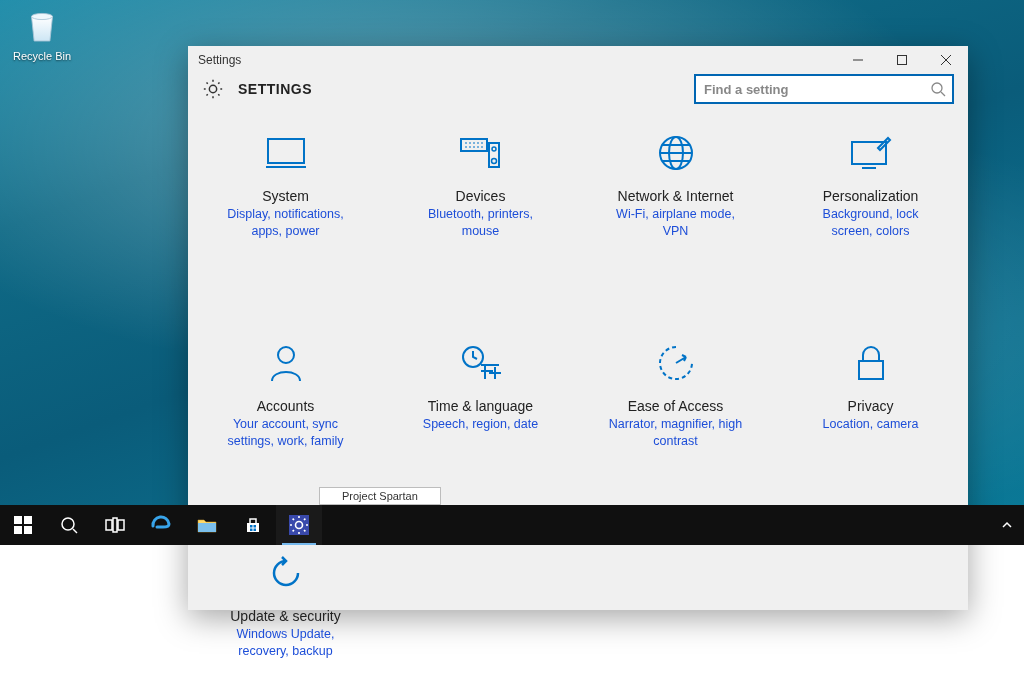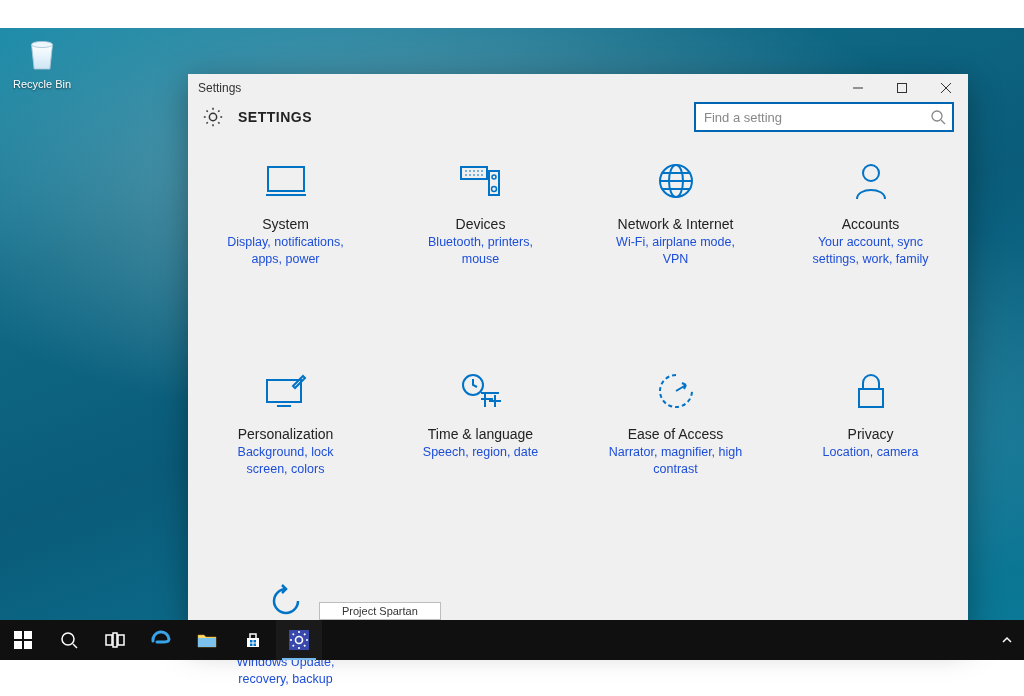--- a/index.html
+++ b/index.html
@@ -1,23 +1,22 @@
 <!DOCTYPE html>
 <html><head>
 <meta charset="utf-8">
 <style>
 * { margin: 0; padding: 0; box-sizing: border-box; font-family: "Segoe UI", Arial, sans-serif; }
 html, body { width: 1024px; height: 696px; overflow: hidden; }
 
 .desktop {
   width: 1024px;
-  height: 632px;
+  height: 545px;
   background: linear-gradient(160deg, #1f8daa 0%, #0f6a86 25%, #0a5c7a 50%, #0c6f8e 75%, #0a7a98 100%);
   position: relative;
-  margin-top: 28px;
 }
 .desktop::before {
   content: "";
   position: absolute; inset: 0;
   background: radial-gradient(ellipse 900px 400px at 40% 25%, rgba(255,255,255,0.35), transparent 60%),
               radial-gradient(ellipse 700px 300px at 70% 60%, rgba(255,255,255,0.15), transparent 70%);
   pointer-events: none;
 }
 
 
@@ -69,20 +68,21 @@
   width: 260px; height: 30px;
   border: 2px solid #0066b3;
   background: #fff;
   display: flex; align-items: center;
   padding: 0 6px 0 8px;
 }
 .search-box input {
   flex: 1; border: none; outline: none;
   font-size: 13px; color: #737373;
   background: transparent;
+  font-weight: bold;
 }
 .search-box input::placeholder { color: #888; }
 .search-box .mag { width: 16px; height: 16px; color: #888; }
 
 .grid {
   flex: 1;
   padding: 18px 20px 10px 20px;
   display: grid;
   grid-template-columns: repeat(4, 1fr);
   grid-auto-rows: 170px;
@@ -235,39 +235,39 @@
               <ellipse cx="20" cy="20" rx="7" ry="16" fill="none" stroke="currentColor" stroke-width="2"></ellipse>
               <path d="M4 20 H36 M6 12 H34 M6 28 H34" stroke="currentColor" stroke-width="2"></path>
             </svg>
           </div>
         <div class="t-title">Network &amp; Internet</div>
         <div class="t-sub">Wi-Fi, airplane mode, VPN</div>
       </div>
 
       <div class="tile">
         <div class="icon-wrap">
-            <svg width="40" height="40" viewBox="0 0 40 40">
-              <circle cx="20" cy="12" r="8" fill="none" stroke="currentColor" stroke-width="2"></circle>
-              <path d="M6 38 C6 26 34 26 34 38" fill="none" stroke="currentColor" stroke-width="2"></path>
-            </svg>
-          </div>
-        <div class="t-title">Accounts</div>
-        <div class="t-sub">Your account, sync settings, work, family</div>
-      </div>
-
-      <div class="tile">
-        <div class="icon-wrap">
             <svg width="46" height="38" viewBox="0 0 46 38">
               <rect x="4" y="8" width="34" height="22" fill="none" stroke="currentColor" stroke-width="2"></rect>
               <path d="M14 34 H28" stroke="currentColor" stroke-width="2"></path>
               <path d="M30 14 L40 4 L42 6 L32 16 Z" fill="none" stroke="currentColor" stroke-width="2"></path>
             </svg>
           </div>
         <div class="t-title">Personalization</div>
         <div class="t-sub">Background, lock screen, colors</div>
+      </div>
+
+      <div class="tile">
+        <div class="icon-wrap">
+            <svg width="40" height="40" viewBox="0 0 40 40">
+              <circle cx="20" cy="12" r="8" fill="none" stroke="currentColor" stroke-width="2"></circle>
+              <path d="M6 38 C6 26 34 26 34 38" fill="none" stroke="currentColor" stroke-width="2"></path>
+            </svg>
+          </div>
+        <div class="t-title">Accounts</div>
+        <div class="t-sub">Your account, sync settings, work, family</div>
       </div>
 
       <div class="tile">
         <div class="icon-wrap">
             <svg width="44" height="40" viewBox="0 0 44 40">
               <circle cx="14" cy="14" r="10" fill="none" stroke="currentColor" stroke-width="2"></circle>
               <path d="M14 8 V14 L18 16" stroke="currentColor" stroke-width="2" fill="none"></path>
               <path d="M22 22 H40 M26 22 L26 36 M22 28 H34 M36 24 L36 36 M30 30 H42" stroke="currentColor" stroke-width="2" fill="none"></path>
             </svg>
           </div>

